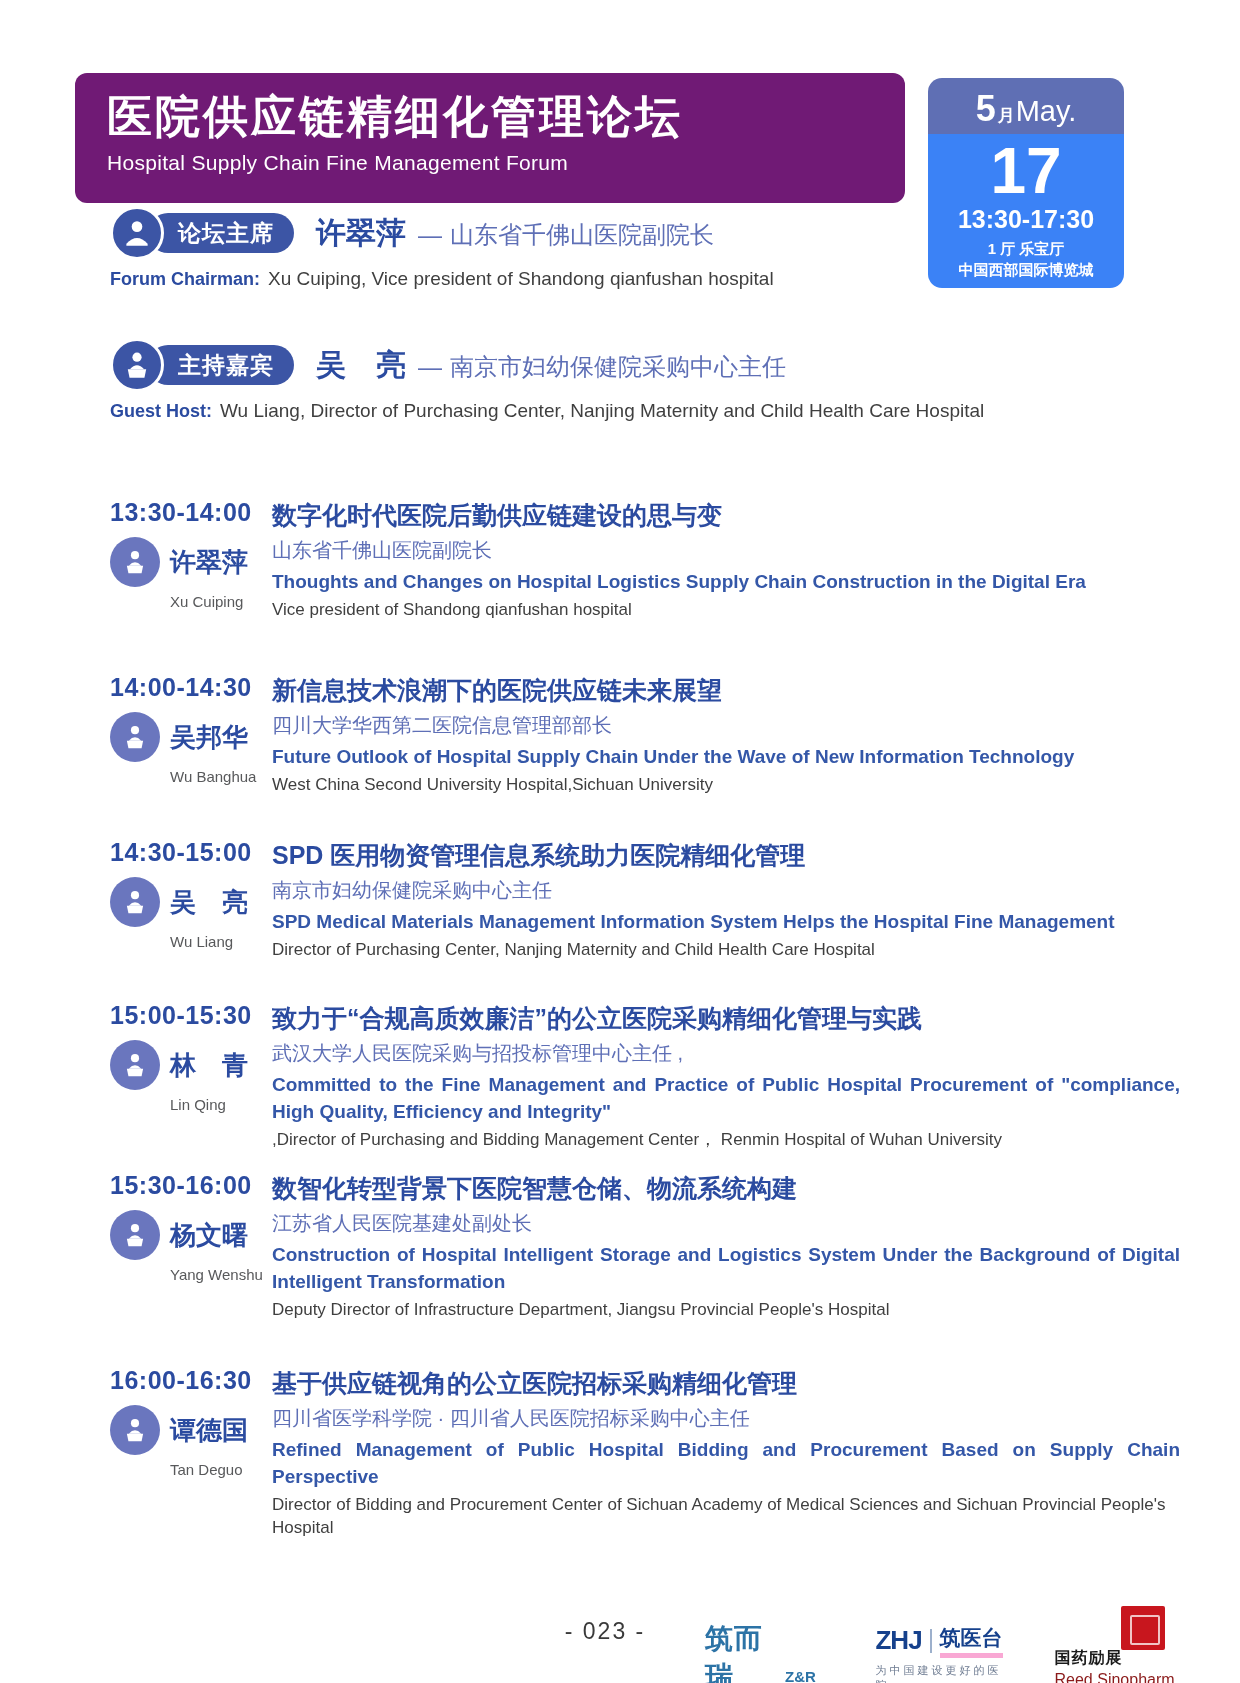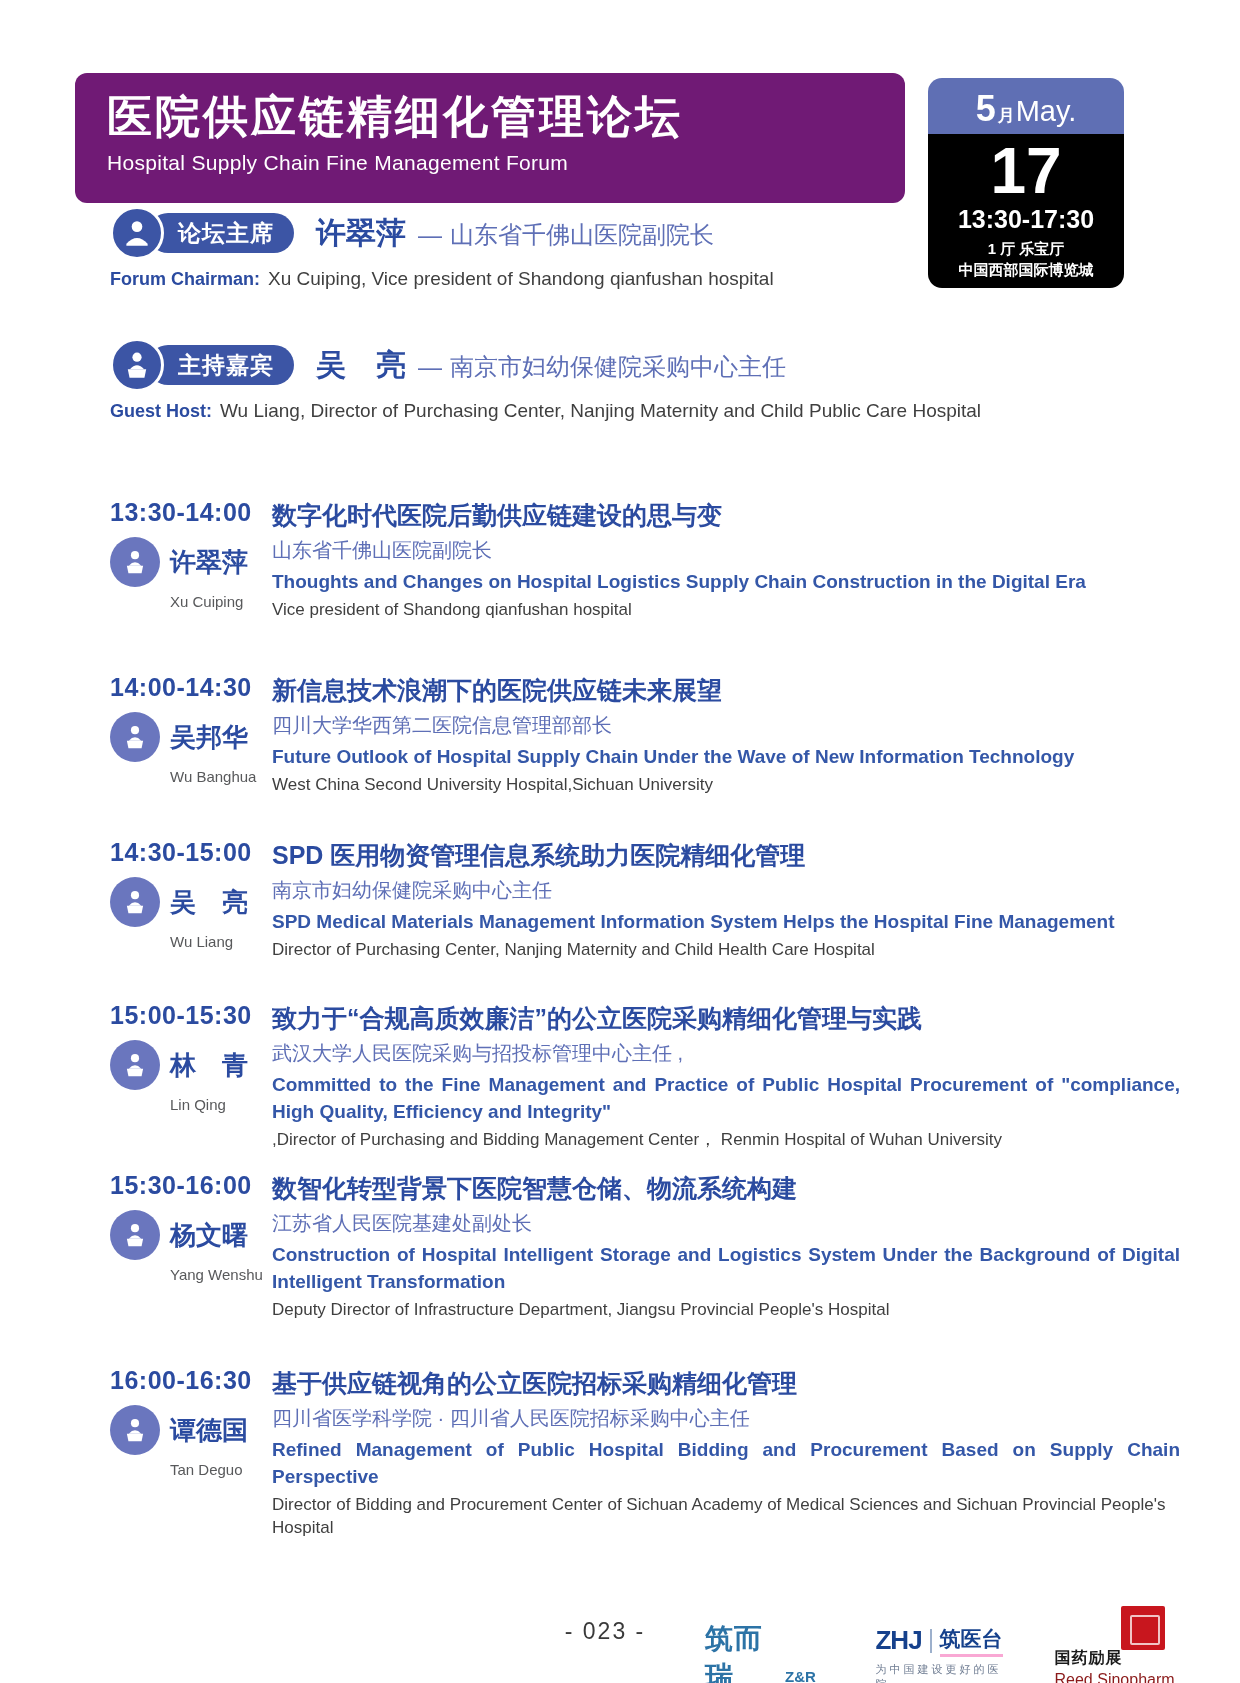--- a/index.html
+++ b/index.html
@@ -18,21 +18,21 @@
   
   .calendar{position:absolute;left:928px;top:78px;width:196px;height:210px;}
   .cal-band{
     position:relative;height:56px;background:#5F6FB4;border-radius:14px 14px 0 0;
     display:flex;align-items:baseline;justify-content:center;color:#fff;padding-top:10px;box-sizing:border-box;
   }
   .cal-band .cal-num{font-size:36px;font-weight:800;}
   .cal-band .cal-yue{font-size:17px;font-weight:600;margin:0 1px 0 2px;}
   .cal-band .cal-may{font-size:29px;font-weight:400;}
   .cal-body{
-    height:154px;background:#000000;border-radius:0 0 14px 14px;color:#fff;text-align:center;
+    height:154px;background:#3b82f6;border-radius:0 0 14px 14px;color:#fff;text-align:center;
     padding-top:4px;box-sizing:border-box;
   }
   .cal-day{font-size:64px;font-weight:800;line-height:1.05;}
   .cal-time{font-size:25px;font-weight:700;margin-top:0px;}
   .cal-venue1{font-size:15px;font-weight:700;margin-top:6px;}
   .cal-venue2{font-size:15px;font-weight:700;margin-top:2px;}
   .pin{position:absolute;top:-26px;width:14px;height:48px;background:#fff;border-radius:8px;}
   .pin .pin-hole{position:absolute;left:3.5px;bottom:7px;width:7px;height:7px;border-radius:50%;background:#5F6FB4;}
   .pin-left{left:22px;}
   .pin-right{right:22px;}
@@ -84,21 +84,21 @@
   .logos{position:absolute;left:705px;top:8px;display:flex;align-items:center;gap:42px;}
   .logo-zr{display:flex;align-items:flex-end;color:#2C73A6;}
   .zr-cn{font-size:28px;font-weight:800;letter-spacing:1px;}
   .zr-en{display:flex;flex-direction:column;margin-left:4px;line-height:1;}
   .zr-en .zr-b{font-size:15px;font-weight:800;}
   .zr-en .zr-s{font-size:10px;margin-top:2px;}
   .logo-zhj{text-align:left;}
   .zhj-top{display:flex;align-items:center;}
   .zhj-en{font-size:26px;font-weight:800;color:#16418C;letter-spacing:-1px;}
   .zhj-div{width:2px;height:24px;background:#9DB0CC;margin:0 8px;}
-  .zhj-cn{font-size:21px;font-weight:800;color:#16418C;border-bottom:3px solid #f9a8d4;padding-bottom:1px;}
+  .zhj-cn{font-size:21px;font-weight:800;color:#16418C;border-bottom:5px solid #f9a8d4;padding-bottom:1px;}
   .zhj-tag{font-size:11px;color:#6C7A90;letter-spacing:3px;margin-top:5px;}
   .logo-sino{display:flex;align-items:center;flex-direction:column;}
   .sino-mark{width:44px;height:44px;background:#C8161E;border-radius:2px;position:relative;flex-shrink:0;}
   .sino-mark::after{content:"";position:absolute;left:9px;top:9px;width:26px;height:26px;
     border:2px solid rgba(255,255,255,0.75);border-radius:2px;}
   .sino-text{margin-left:8px;line-height:1;}
   .sino-cn{font-size:16px;font-weight:800;color:#1A1A1A;letter-spacing:1px;}
   .sino-en{font-size:16px;color:#8B1A1A;margin-top:4px;line-height:1.25;}
 </style>
 </head>
@@ -157,21 +157,21 @@
           <path d="M14 30 Q24 19 34 30 Z" fill="#fff"></path>
           <path d="M11 30 L37 30 L34.5 42 L13.5 42 Z" fill="#fff"></path>
         </svg>
       </div>
       <div class="badge-pill">主持嘉宾</div>
       <div class="person-name-line">
         <span class="person-name">吴　亮</span><span class="person-dash">—</span><span class="person-title">南京市妇幼保健院采购中心主任</span>
       </div>
     </div>
     <div class="person-en">
-      <span class="en-label">Guest Host:</span><span>Wu Liang, Director of Purchasing Center, Nanjing Maternity and Child Public Care Hospital</span>
+      <span class="en-label">Guest Host:</span><span>Wu Liang, Director of Purchasing Center, Nanjing Maternity and Child Health Care Hospital</span>
     </div>
   </div>
 
   <div class="item item-1">
     <div class="col-left">
       <div class="time">13:30-14:00</div>
       <div class="speaker-line">
         <span class="avatar">
           <svg width="30" height="30" viewBox="0 0 48 48">
               <circle cx="24" cy="13" r="6.5" fill="#fff"></circle>

